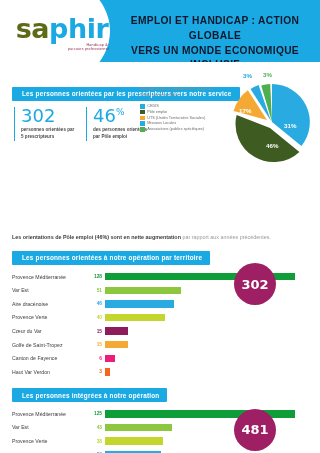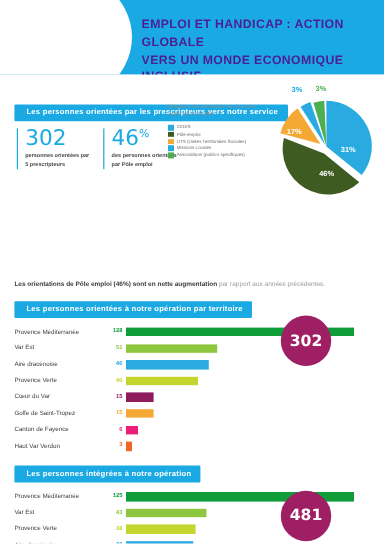--- a/index.html
+++ b/index.html
@@ -43,21 +43,21 @@
     font-size: 3.6px; color: #8a1a3a; letter-spacing: .3px;
     margin-top: 1px; align-self: flex-end; margin-right: 2px;
   }
   .logo-tag2 {
     font-size: 3.4px; color: #8a1a3a; letter-spacing: .3px;
     align-self: flex-end; margin-right: 1px;
   }
   .header-titles {
     position: absolute;
     left: 118px; right: 8px; top: 14px;
-    text-align: left; color: #4c1d95;
+    text-align: center; color: #0f172a;
   }
   .header-titles .t1 {
     font-size: 10.2px; font-weight: bold; letter-spacing: .35px;
     line-height: 1.45;
   }
   .header-titles .t2 {
     font-size: 10.2px; font-weight: bold; letter-spacing: .35px;
     line-height: 1.45;
   }
 
@@ -172,20 +172,25 @@
   #badge-302 { right: 44px; top: 22px; }
   #badge-275 { right: 44px; top: 30px; }
 </style>
 </head>
 <body>
 
 <div class="page">
 
   <div class="header">
     <div class="header-white-blob"></div>
+    <div class="logo">
+      <div class="logo-word"><span class="logo-sa">sa</span><span class="logo-phir">phir</span></div>
+      <div class="logo-tag1">Handicap &amp;</div>
+      <div class="logo-tag2">parcours professionnel</div>
+    </div>
     <div class="header-titles">
       <div class="t1">EMPLOI ET HANDICAP : ACTION GLOBALE</div>
       <div class="t2">VERS UN MONDE ECONOMIQUE INCLUSIF</div>
     </div>
   </div>
 
   <div style="height:20px"></div>
   <div class="banner-wrap">
     <span class="banner">Les personnes orientées par les prescripteurs vers notre service</span>
   </div>

